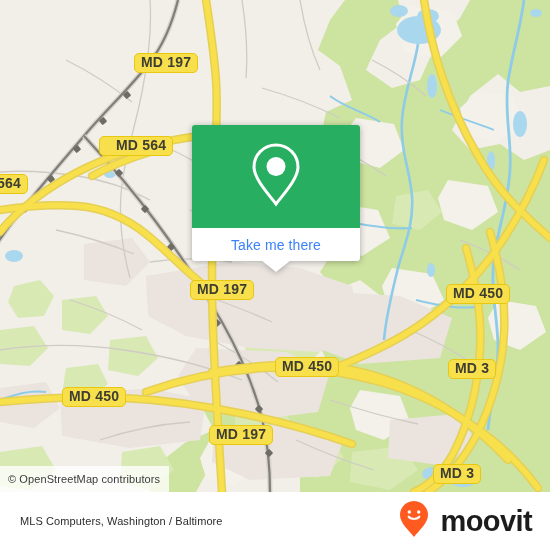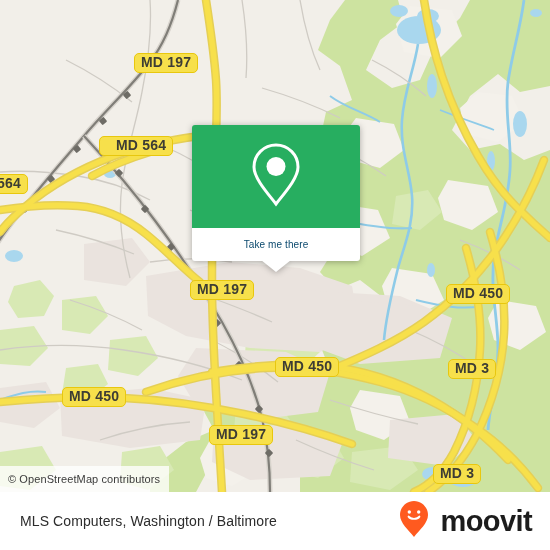--- a/index.html
+++ b/index.html
@@ -53,21 +53,21 @@
     width: 550px;
     height: 58px;
     background: #ffffff;
     display: flex;
     align-items: center;
     justify-content: space-between;
     padding: 0 18px 0 20px;
     box-sizing: border-box;
   }
   #place-title {
-    font-size: 14px;
+    font-size: 11px;
     color: #2c2c2c;
     letter-spacing: 0.1px;
     white-space: nowrap;
   }
   #moovit-logo {
     display: flex;
     align-items: center;
     gap: 12px;
   }
   #moovit-wordmark {
@@ -99,22 +99,22 @@
     position: relative;
     height: 33px;
     background: #ffffff;
     border-bottom-left-radius: 3px;
     border-bottom-right-radius: 3px;
     display: flex;
     align-items: center;
     justify-content: center;
   }
   #callout-label {
-    font-size: 10px;
-    color: #0c4a6e;
+    font-size: 14px;
+    color: #3b82f6;
     letter-spacing: 0.1px;
   }
   #callout-tail {
     position: absolute;
     left: 50%;
     bottom: -11px;
     margin-left: -15px;
     width: 0;
     height: 0;
     border-left: 15px solid transparent;

